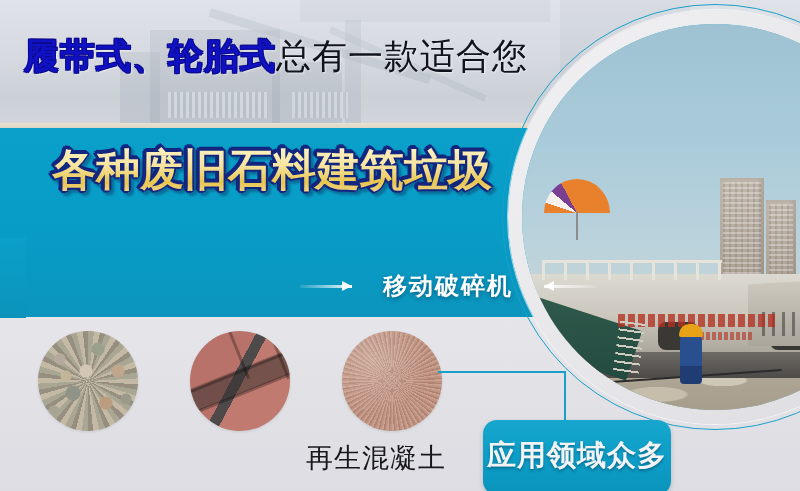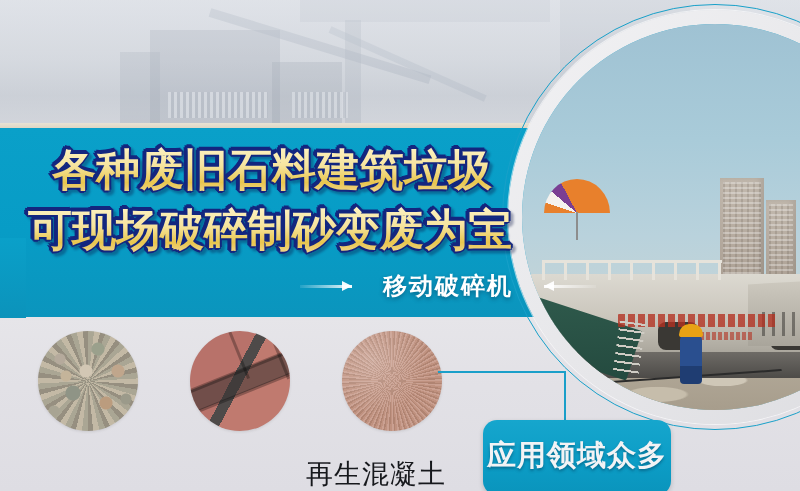--- a/index.html
+++ b/index.html
@@ -163,21 +163,21 @@
         #bb8e7c;
   }
 
   .lbl{
     position:absolute;z-index:7;
     font-size:27px;color:#16181c;white-space:nowrap;
     letter-spacing:1px;
   }
   .l1{left:24px;top:436px;}
   .l2{left:184px;top:436px;}
-  .l3{left:306px;top:456px;}
+  .l3{left:306px;top:440px;}
 
   
   .conn-h{position:absolute;left:438px;top:371px;width:128px;height:2px;
      background:#1a9fc9;z-index:6;}
   .conn-v{position:absolute;left:564px;top:371px;width:2px;height:52px;
      background:#1a9fc9;z-index:6;}
 
   
   .badge{
     position:absolute;left:483px;top:420px;width:188px;height:75px;
@@ -292,29 +292,31 @@
     <div class="mach m3"></div>
     <div class="mach m4"></div>
     <div class="mach m5"></div>
     <div class="mach m6"></div>
     <div class="m-arm"></div>
     <div class="m-arm2"></div>
     <div class="m-grill"></div>
     <div class="m-grill2"></div>
   </div>
 
+  <div class="top-line">
+    <span class="blue">履带式、轮胎式</span><span class="dark">总有一款适合您</span>
+  </div>
 
   <div class="cream"></div>
 
   <div class="cyan-band-edge"></div>
   <div class="cyan-band"></div>
   <div class="left-accent"></div>
 
   <div class="hl hl1">各种废旧石料建筑垃圾</div>
-  <div class="hl hl2">可现场破碎制砂变废为宝</div>
 
   <div class="sub">
     <span class="arw left"><i></i></span>
     <span class="gap"></span>
     <span class="txt">移动破碎机</span>
     <span class="gap"></span>
     <span class="arw right"><i></i></span>
   </div>
 
   <div class="bottom-bg"></div>

